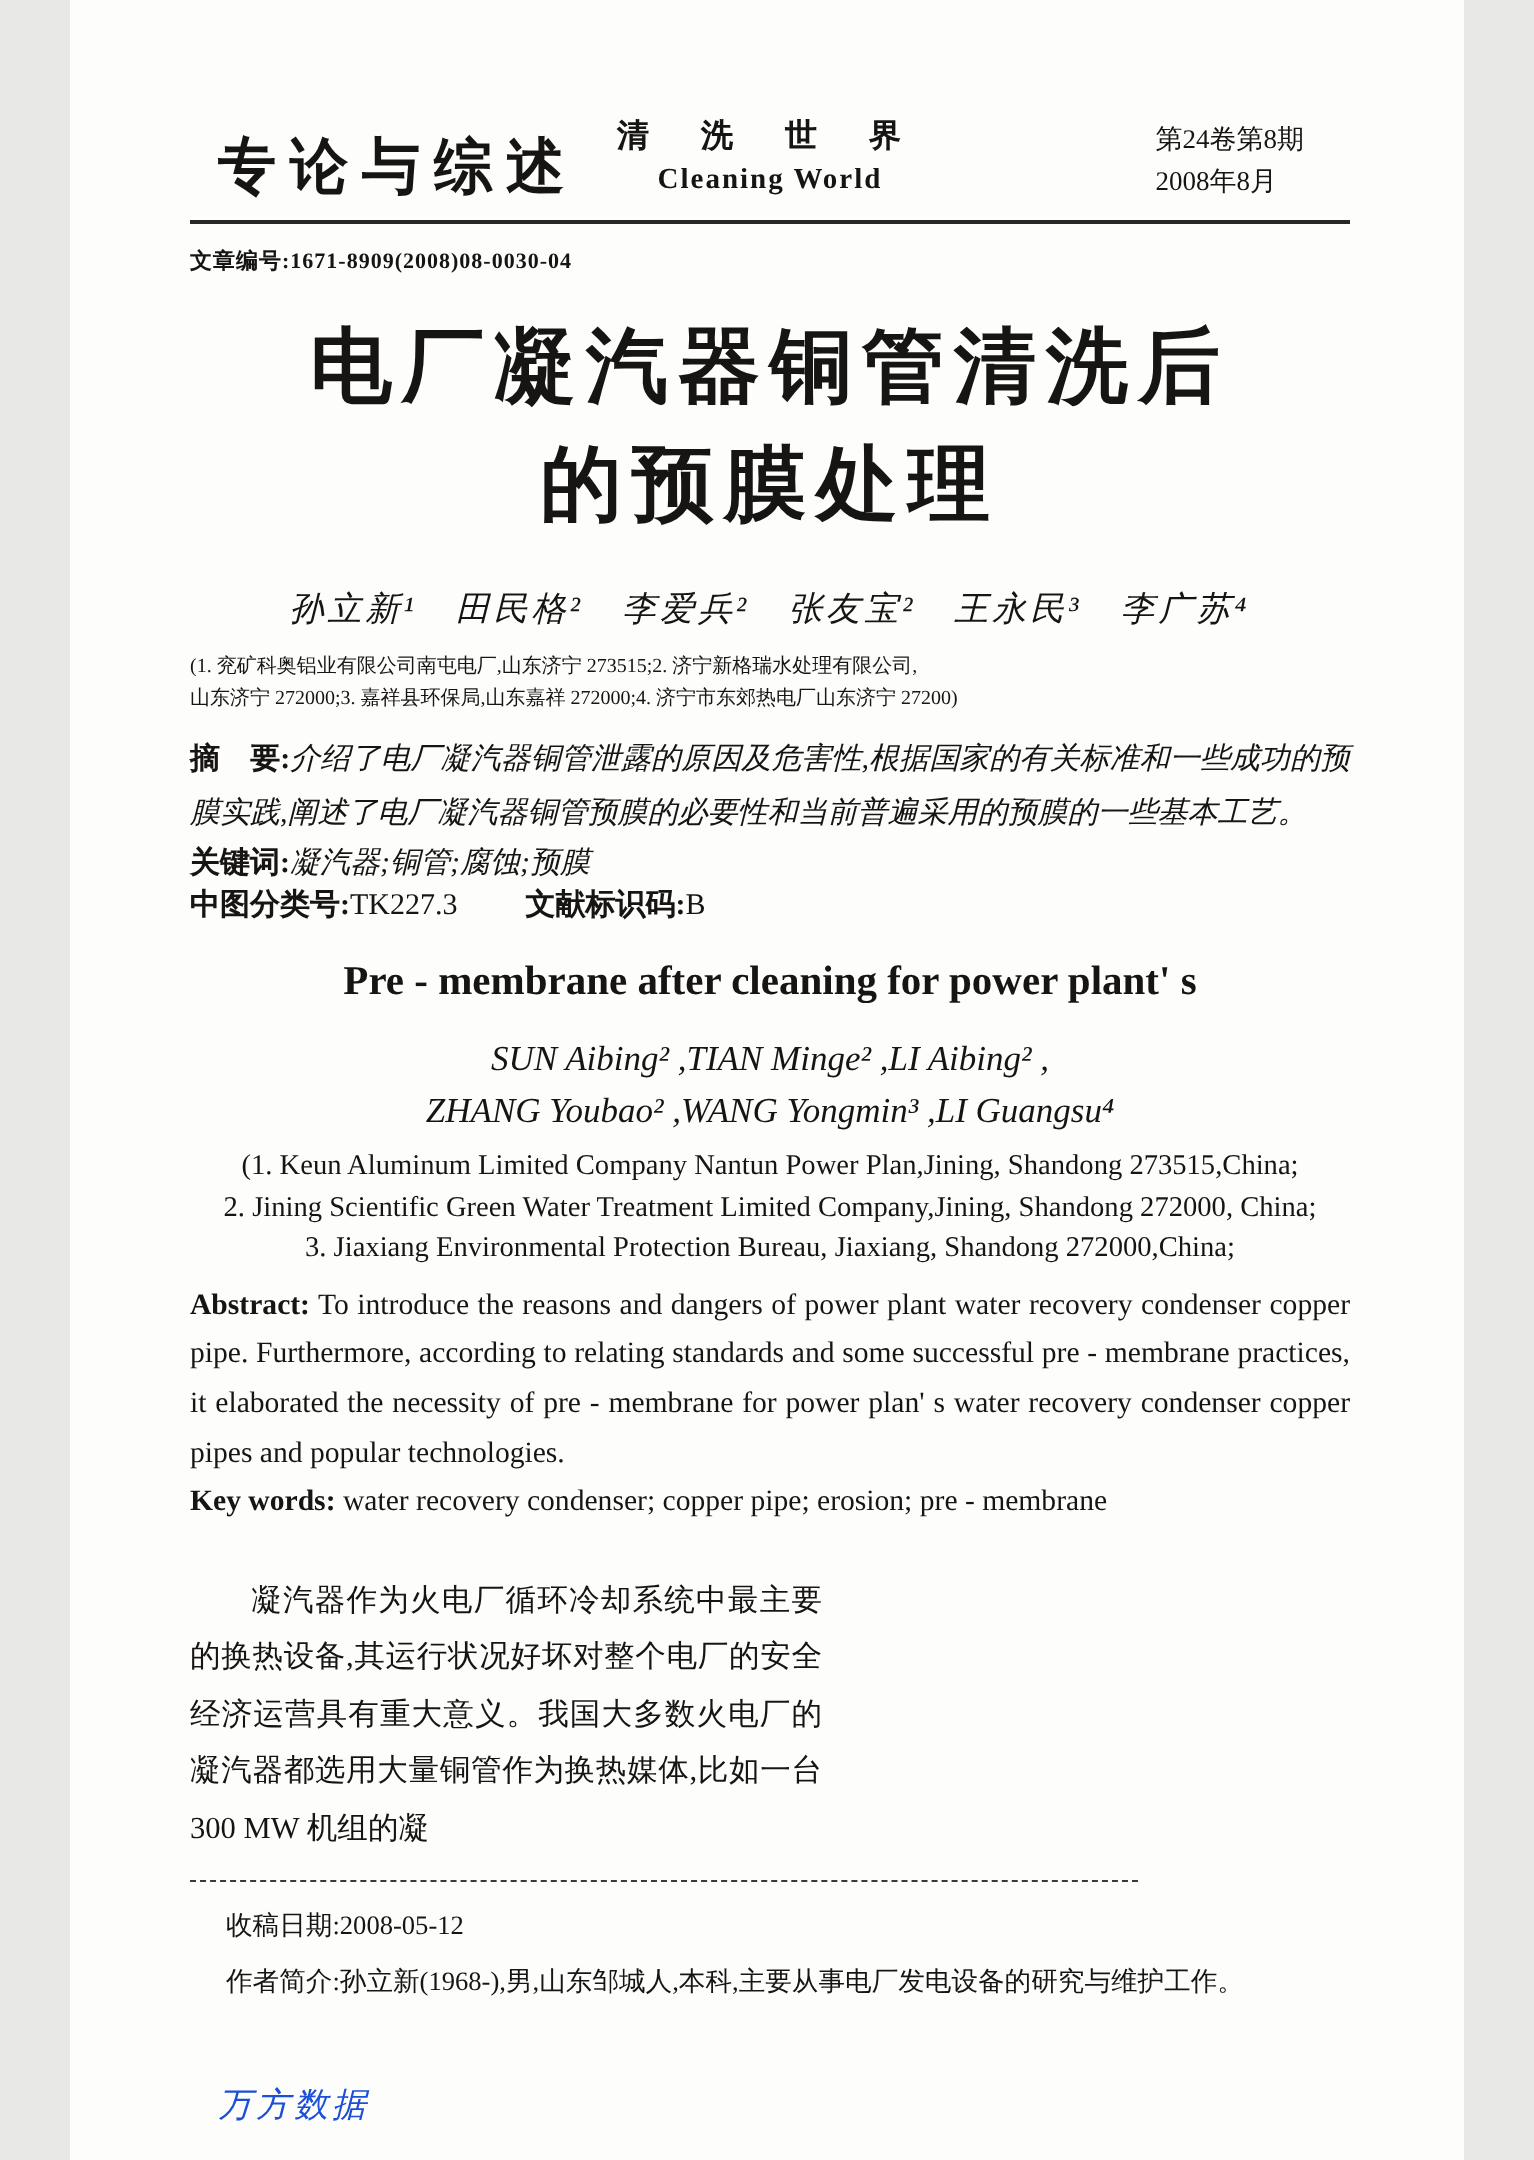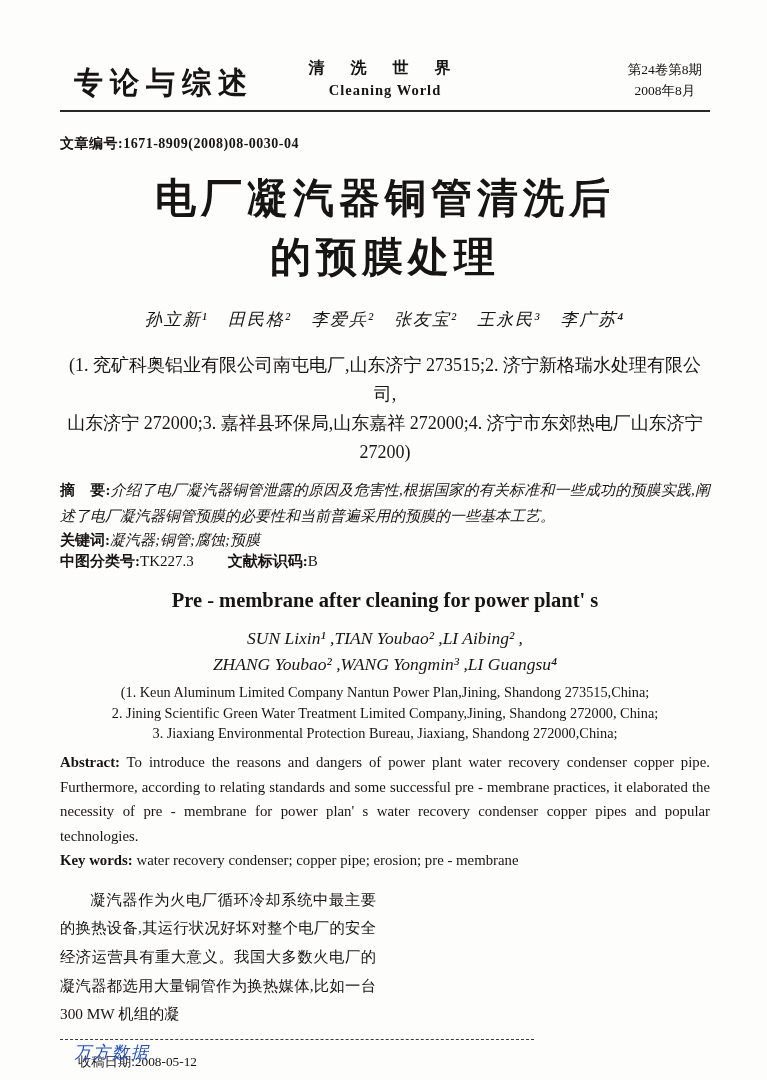--- a/index.html
+++ b/index.html
@@ -1,73 +1,73 @@
 <!DOCTYPE html>
 <html><head>
 <meta charset="utf-8">
 <style>
   html,body{margin:0;padding:0;background:#e8e8e6;}
   .page{
     position:relative;
-    width:767px;height:1080px;
+    width:697px;height:1080px;
     margin:0 auto;
     background:#fdfdfb;
     color:#171513;
     font-family:"Liberation Serif","DejaVu Serif",serif;
     overflow:hidden;
   }
   .content{padding:58px 57px 0 60px;}
 
   
   .hdr{position:relative;height:52px;border-bottom:2px solid #2a2824;}
   .hdr-logo{
     position:absolute;left:14px;top:6px;
     font-size:29px;font-weight:900;letter-spacing:7px;
     font-family:"Liberation Sans","DejaVu Sans",sans-serif;
     transform:scaleY(1.05);
   }
   .hdr-center{position:absolute;left:0;right:0;top:0;text-align:center;}
   .hdr-journal-cn{font-size:16px;font-weight:700;letter-spacing:11px;}
   .hdr-journal-en{font-size:14.5px;font-weight:700;margin-top:3px;letter-spacing:1px;}
-  .hdr-right{position:absolute;right:8px;top:2px;font-size:13.5px;line-height:1.55;text-align:center;}
+  .hdr-right{position:absolute;right:23px;top:2px;font-size:13.5px;line-height:1.55;text-align:left;}
 
   
-  .article-no{margin-top:23px;font-size:14px;font-weight:700;letter-spacing:0.5px;}
+  .article-no{margin-top:11px;font-size:11px;font-weight:700;letter-spacing:0.5px;}
 
   
   .title-cn{
     margin-top:16px;text-align:center;
     font-size:41px;font-weight:900;letter-spacing:5px;line-height:1.45;
     font-family:"Liberation Sans","DejaVu Sans",sans-serif;
   }
   .authors-cn{
     margin-top:20px;text-align:center;
     font-size:17px;font-style:italic;letter-spacing:2px;
   }
-  .affil-cn{margin-top:20px;text-align:center;font-size:18px;line-height:1.62;}
+  .affil-cn{margin-top:10px;text-align:left;font-size:10px;line-height:1.62;}
 
   
   .abs-cn{margin-top:9px;font-size:15px;line-height:1.75;text-align:justify;}
   .abs-cn .lbl{font-weight:900;font-style:normal;}
   .abs-cn .kai{font-style:italic;font-family:Liberation Serif, serif;}
   .meta-line{margin-top:2px;font-size:15px;}
   .meta-line .lbl{font-weight:900;}
   .meta-gap{display:inline-block;width:34px;}
 
   
   .title-en{margin-top:14px;text-align:center;font-size:20.5px;font-weight:800;line-height:1.55;}
   .authors-en{margin-top:8px;text-align:center;font-size:17.5px;font-style:italic;line-height:1.5;}
   .affil-en{margin-top:5px;text-align:center;font-size:14.3px;line-height:1.44;}
   .abs-en{margin-top:6px;font-size:14.8px;line-height:1.67;text-align:justify;}
   .abs-en .lbl{font-weight:800;}
   .kw-en{margin-top:3px;font-size:14.8px;}
   .kw-en .lbl{font-weight:800;}
 
   
-  .body-cols{display:flex;gap:18px;margin-top:17px;align-items:center;}
+  .body-cols{display:flex;gap:18px;margin-top:27px;align-items:center;}
   .col{width:316px;font-size:15.3px;line-height:1.87;text-align:justify;}
   .col-left p{text-indent:2em;margin:0;}
   .col-right p{margin:0;}
   sup{font-size:10px;}
 
   
   .foot-rule{margin-top:10px;width:474px;border-top:1px dashed #3a3a3a;}
   .footnote{margin-top:8px;padding-left:18px;font-size:13.3px;line-height:2.15;}
 
   
@@ -112,21 +112,21 @@
 
     <div class="meta-line"><span class="lbl">关键词:</span><span style="font-style:italic;">凝汽器;铜管;腐蚀;预膜</span></div>
 
     <div class="meta-line"><span class="lbl">中图分类号:</span><span>TK227.3</span><span class="meta-gap"></span><span class="lbl">文献标识码:</span><span>B</span></div>
 
     <div class="title-en">
       <div>Pre - membrane after cleaning for power plant' s</div>
     </div>
 
     <div class="authors-en">
-      <div>SUN Lixin¹ ,TIAN Youbao² ,LI Aibing² ,</div>
+      <div>SUN Aibing² ,TIAN Minge² ,LI Aibing² ,</div>
       <div>ZHANG Youbao² ,WANG Yongmin³ ,LI Guangsu⁴</div>
     </div>
 
     <div class="affil-en">
       <div>(1. Keun Aluminum Limited Company Nantun Power Plan,Jining, Shandong 273515,China;</div>
       <div>2. Jining Scientific Green Water Treatment Limited Company,Jining, Shandong 272000, China;</div>
       <div>3. Jiaxiang Environmental Protection Bureau, Jiaxiang, Shandong 272000,China;</div>
     </div>
 
     <div class="abs-en"><span class="lbl">Abstract:</span> <span>To introduce the reasons and dangers of power plant water recovery condenser copper pipe. Furthermore, according to relating standards and some successful pre - membrane practices, it elaborated the necessity of pre - membrane for power plan' s water recovery condenser copper pipes and popular technologies.</span></div>

